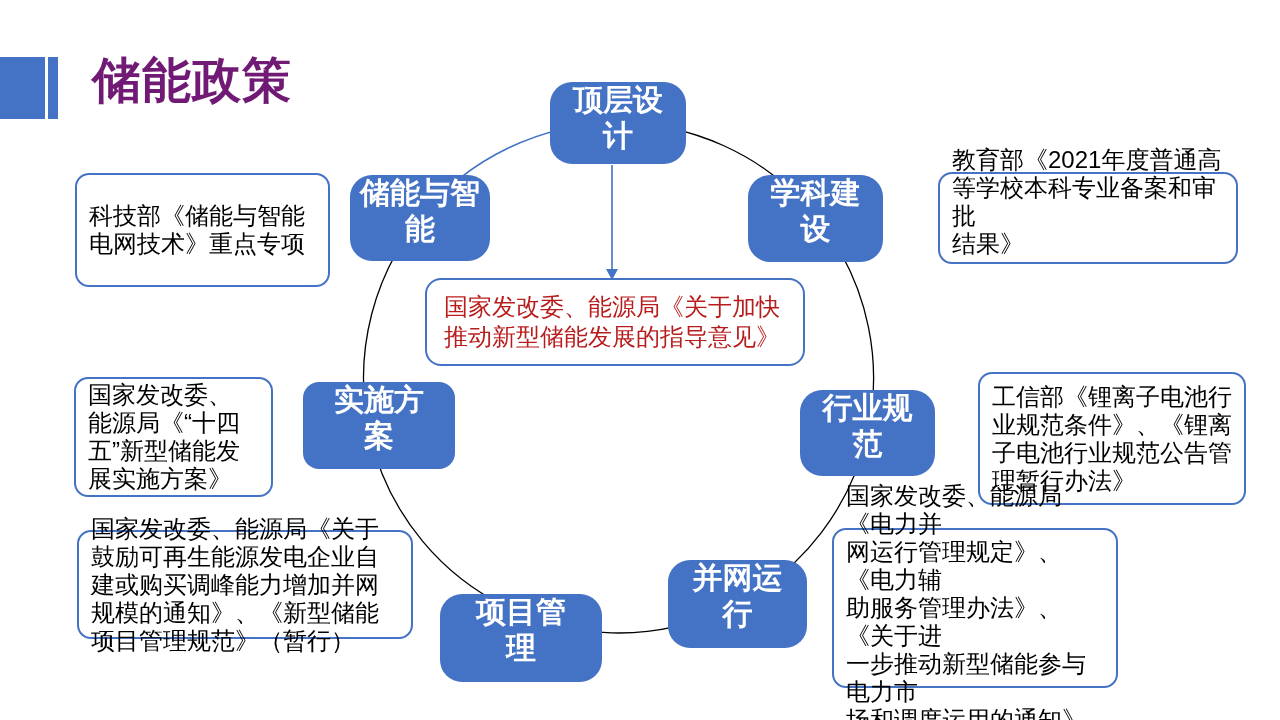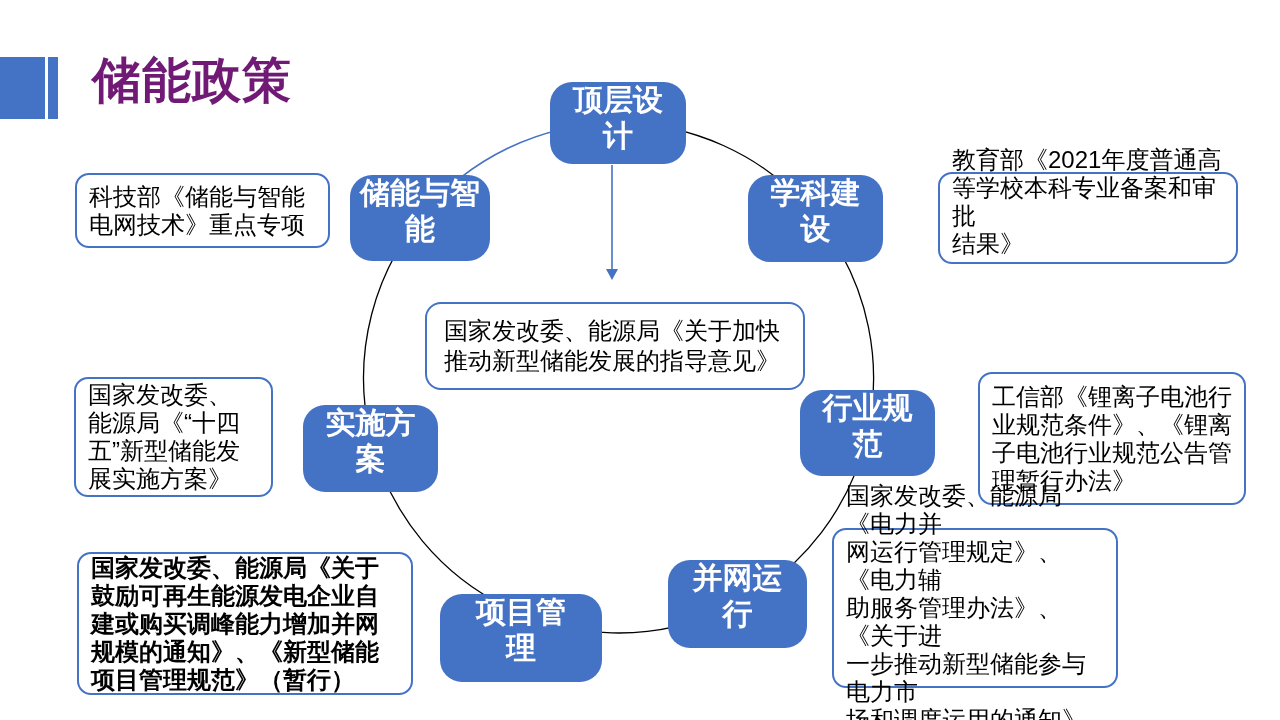--- a/index.html
+++ b/index.html
@@ -25,23 +25,23 @@
     white-space:pre-line;box-sizing:border-box;
   }
   .callout{
     position:absolute;z-index:2;background:#ffffff;border:2px solid #4472C4;
     border-radius:14px;color:#000000;font-size:24px;line-height:28px;
     white-space:pre-line;display:flex;align-items:center;
     padding:4px 12px;box-sizing:border-box;
   }
   .center-note{
     position:absolute;z-index:2;background:#ffffff;border:2px solid #4472C4;
-    border-radius:16px;color:#000000;font-size:24px;line-height:30px;
+    border-radius:16px;color:#b91c1c;font-size:24px;line-height:30px;
     white-space:pre-line;display:flex;align-items:center;
-    padding:0 17px;box-sizing:border-box;margin-top:24px;
+    padding:0 17px;box-sizing:border-box;
   }
 </style>
 </head>
 <body>
 
 <div class="title-square"></div>
 <div class="title-accent-bar"></div>
 <h1 class="slide-title">储能政策</h1>
 
 <svg class="decor" width="1280" height="720" viewBox="0 0 1280 720">
@@ -58,21 +58,21 @@
 
 <div class="node" style="left:350px;top:175px;width:140px;height:86px;">
   <span>储能与智能</span>
 </div>
 
 <div class="node" style="left:748px;top:175px;width:135px;height:87px;">
   <span>学科建
 设</span>
 </div>
 
-<div class="node" style="left:303px;top:405px;width:135px;height:87px;">
+<div class="node" style="left:303px;top:382px;width:152px;height:87px;border-radius:16px;">
   <span>实施方
 案</span>
 </div>
 
 <div class="node" style="left:800px;top:390px;width:135px;height:86px;">
   <span>行业规
 范</span>
 </div>
 
 <div class="node" style="left:440px;top:594px;width:162px;height:88px;">
@@ -83,21 +83,21 @@
 <div class="node" style="left:668px;top:560px;width:139px;height:88px;">
   <span>并网运
 行</span>
 </div>
 
 <div class="center-note" style="left:425px;top:278px;width:380px;height:88px;">
   <span>国家发改委、能源局《关于加快
 推动新型储能发展的指导意见》</span>
 </div>
 
-<div class="callout" style="left:75px;top:173px;width:255px;height:75px;">
+<div class="callout" style="left:75px;top:173px;width:255px;height:114px;">
   <span>科技部《储能与智能
 电网技术》重点专项</span>
 </div>
 
 <div class="callout" style="left:938px;top:172px;width:300px;height:92px;align-items:flex-end;">
   <span>教育部《2021年度普通高
 等学校本科专业备案和审批
 结果》</span>
 </div>
 
@@ -108,21 +108,21 @@
 展实施方案》</span>
 </div>
 
 <div class="callout" style="left:978px;top:372px;width:268px;height:133px;">
   <span>工信部《锂离子电池行
 业规范条件》、《锂离
 子电池行业规范公告管
 理暂行办法》</span>
 </div>
 
-<div class="callout" style="left:77px;top:552px;width:336px;height:143px;font-weight:bold;">
+<div class="callout" style="left:77px;top:530px;width:336px;height:109px;">
   <span>国家发改委、能源局《关于
 鼓励可再生能源发电企业自
 建或购买调峰能力增加并网
 规模的通知》、《新型储能
 项目管理规范》（暂行）</span>
 </div>
 
 <div class="callout" style="left:832px;top:528px;width:286px;height:160px;">
   <span>国家发改委、能源局《电力并
 网运行管理规定》、《电力辅

